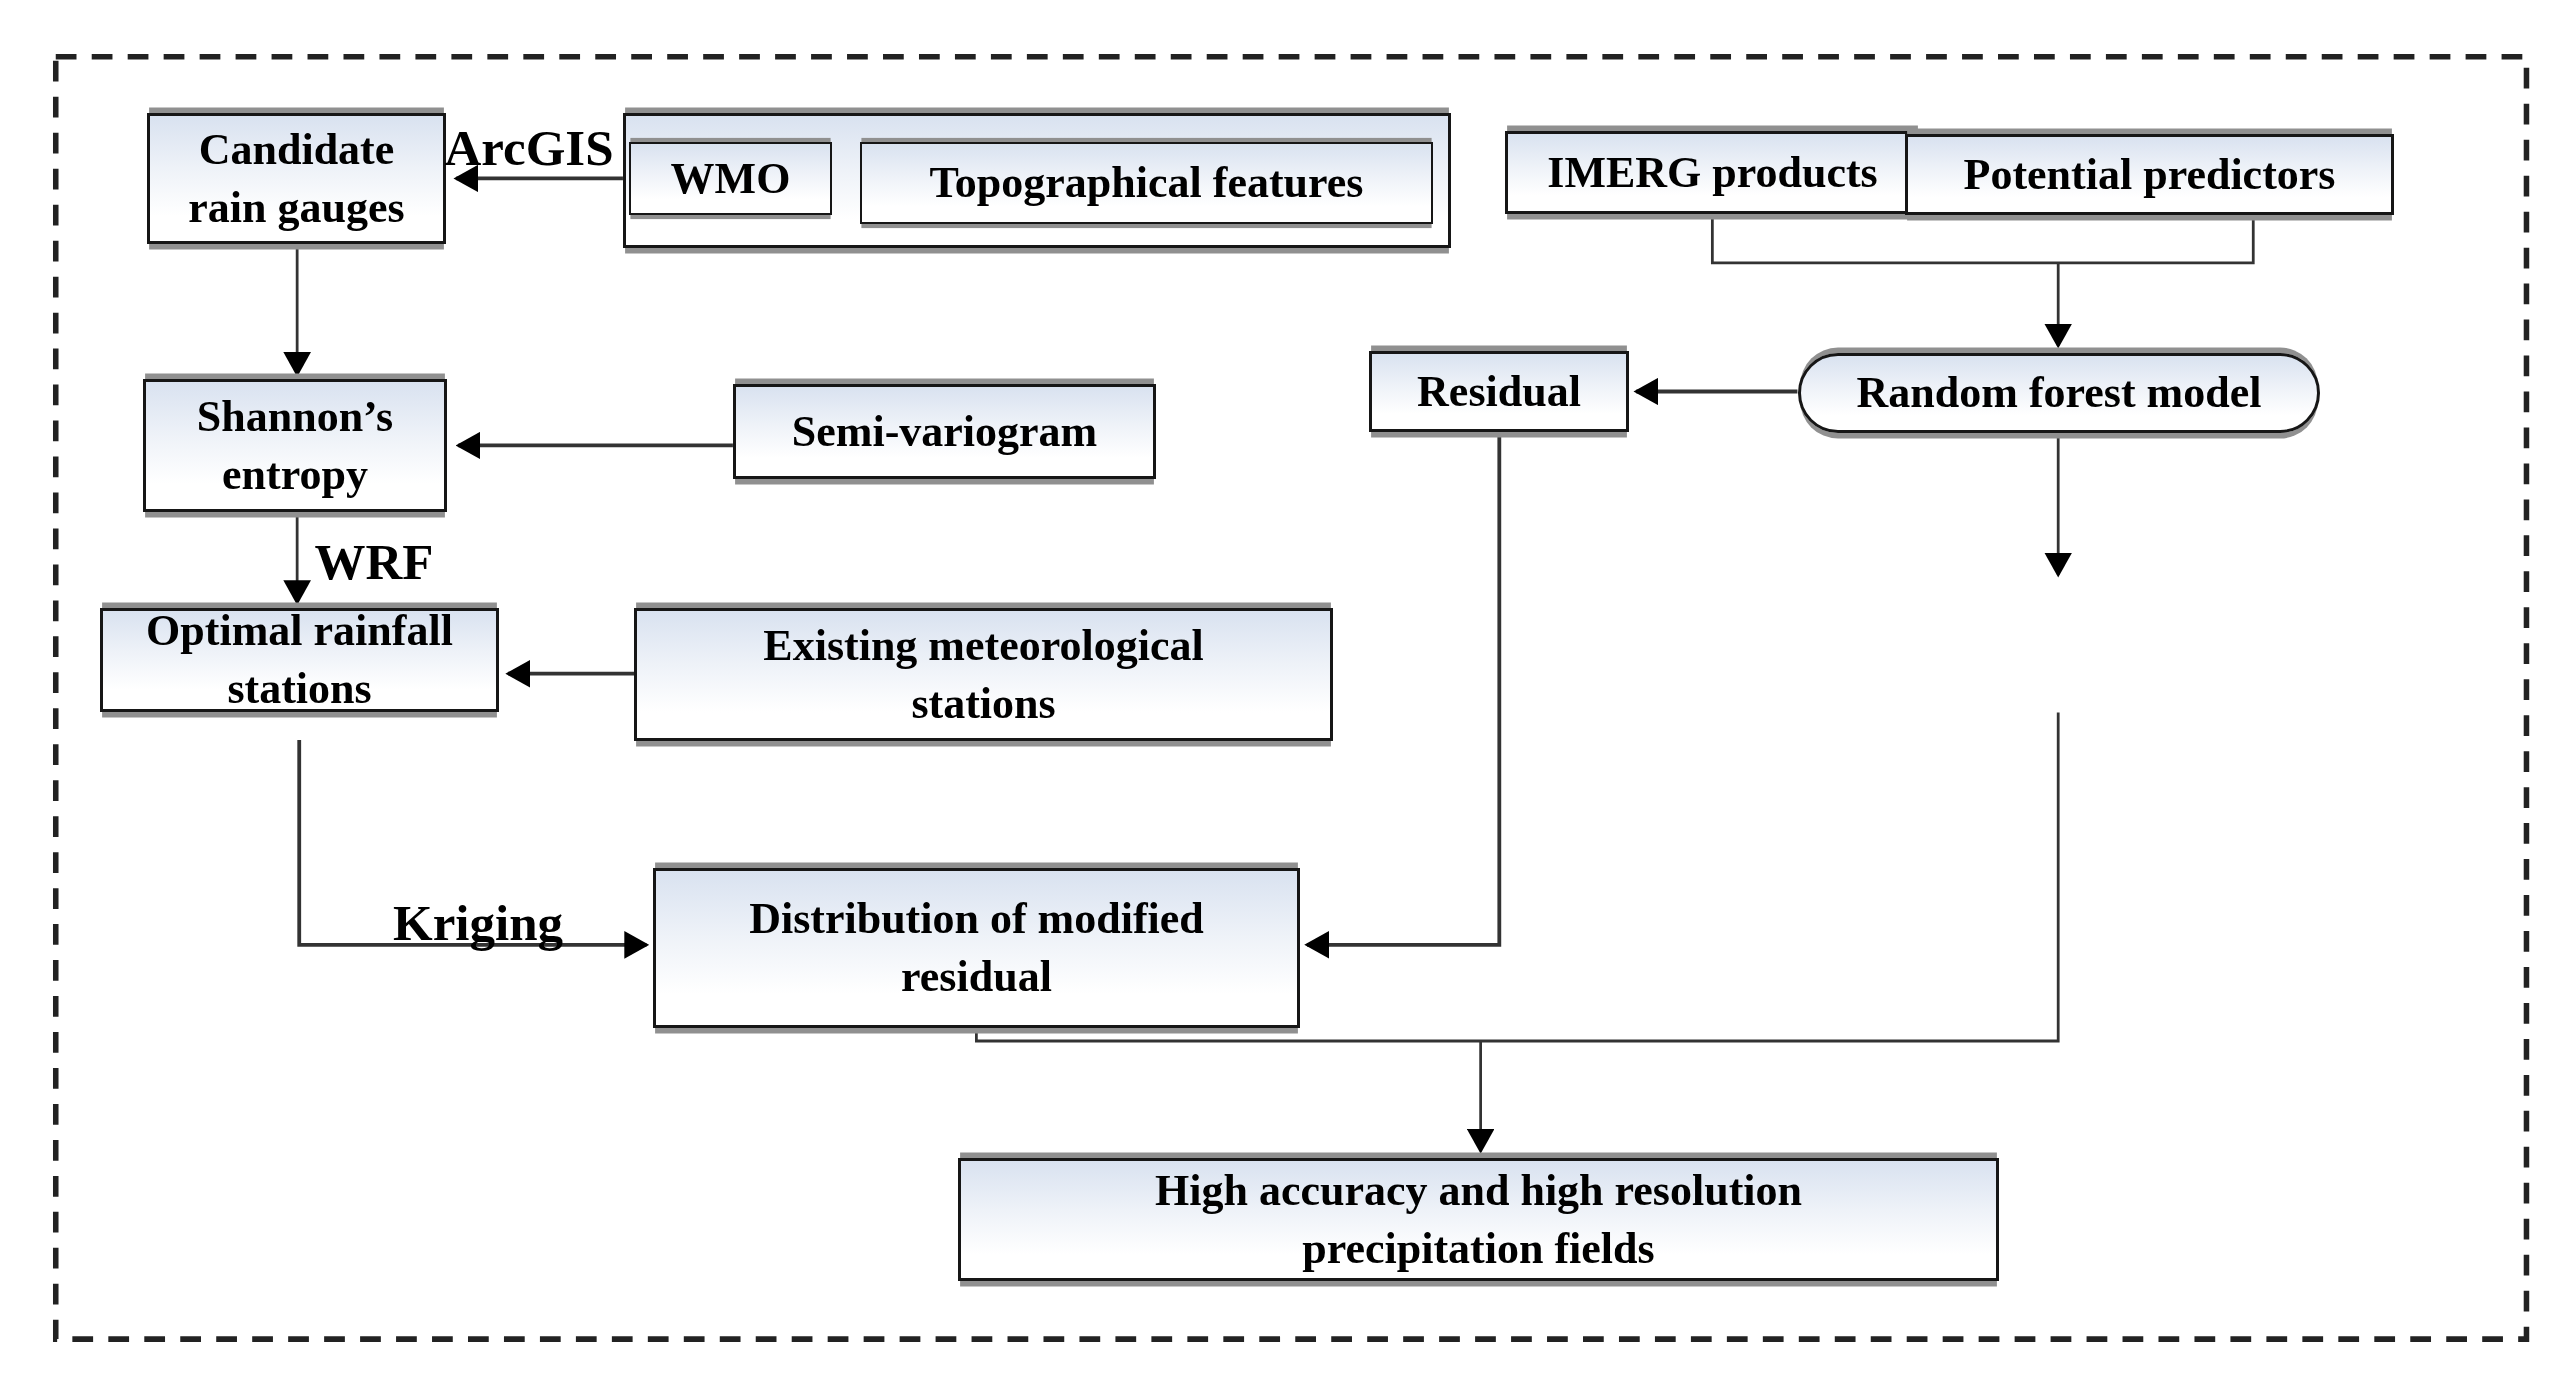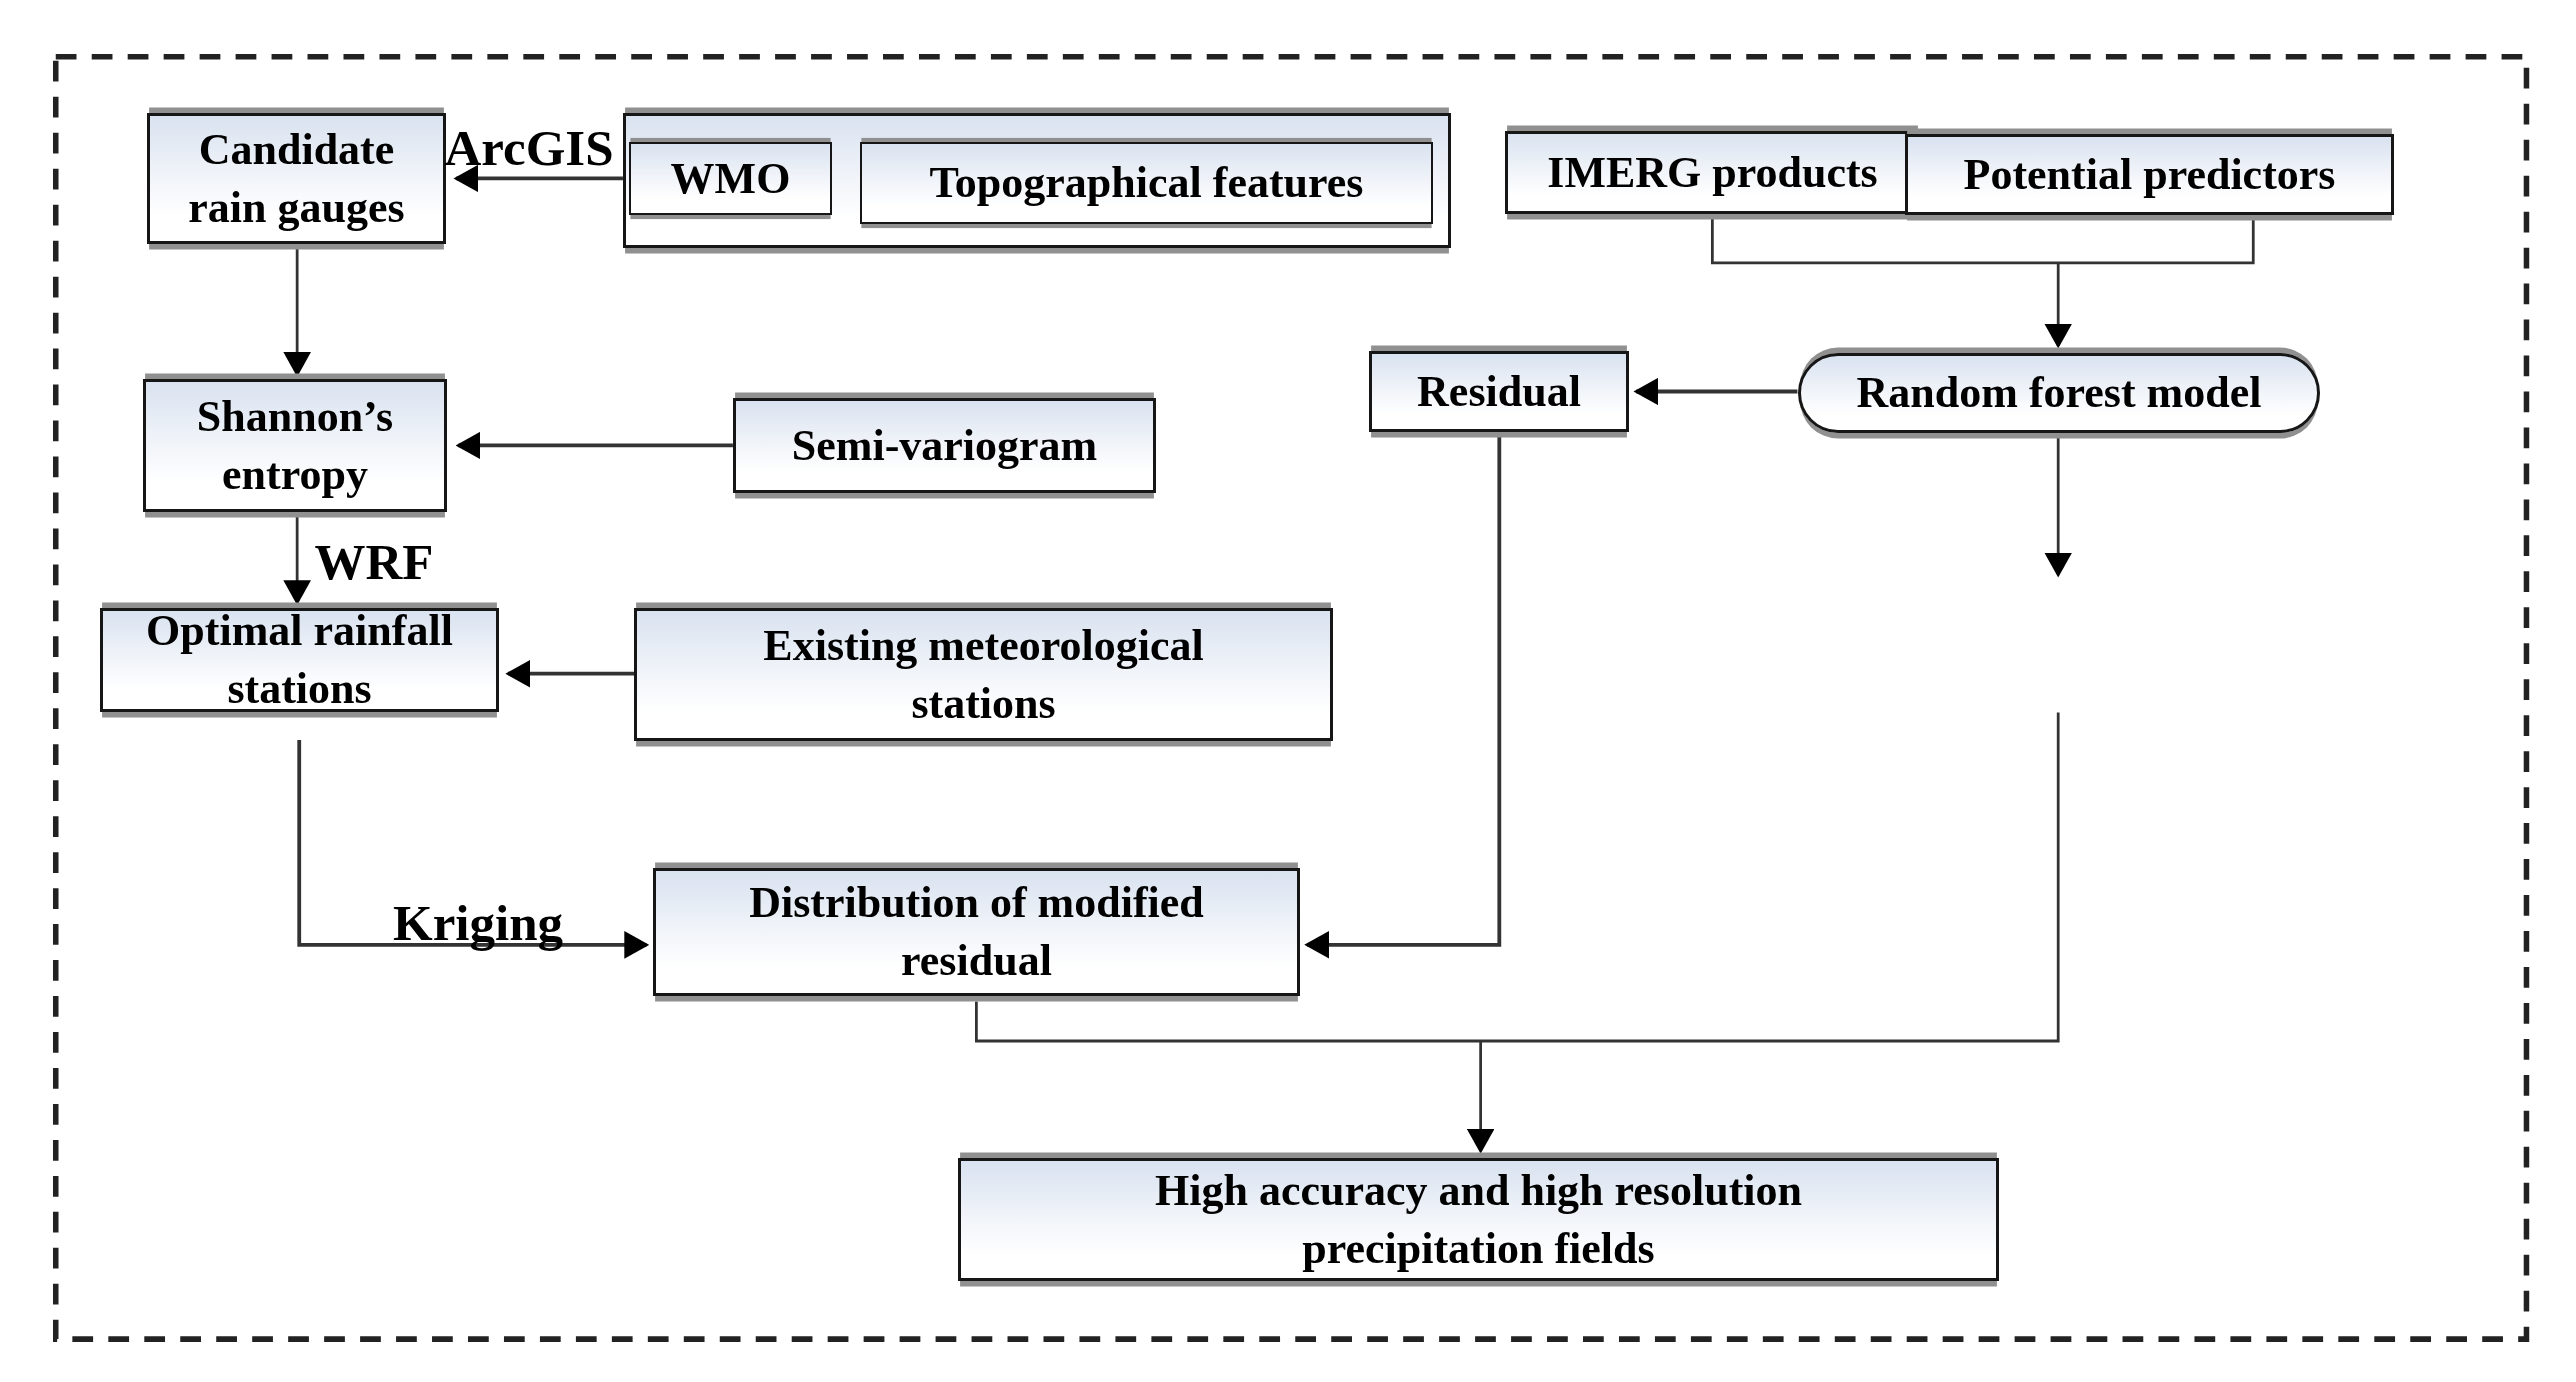--- a/index.html
+++ b/index.html
@@ -70,25 +70,25 @@
   
   #box-candidate     { left: 147px;  top: 113px;  width: 299px;  height: 131px; }
   #box-container     { left: 623px;  top: 113px;  width: 828px; height: 135px; }
   #box-wmo           { left: 3px;   top: 26px;   width: 203px;  height: 73px; }
   #box-topo          { left: 234px;  top: 26px;   width: 573px;  height: 82px; }
   #box-imerg         { left: 1505px; top: 131px;  width: 415px;  height: 83px; }
   #box-potential     { left: 1905px; top: 134px;  width: 489px;  height: 81px; }
   #box-residual      { left: 1369px; top: 351px;  width: 260px;  height: 81px; }
   #box-randomforest  { left: 1798px; top: 353px;  width: 522px;  height: 80px; }
   #box-shannon       { left: 143px;  top: 379px;  width: 304px;  height: 133px; }
-  #box-semivariogram { left: 733px; top: 398px;  width: 423px;  height: 95px; }
+  #box-semivariogram { left: 733px; top: 384px;  width: 423px;  height: 95px; }
   #box-optimal       { left: 100px;  top: 608px;  width: 399px;  height: 104px; }
   #box-existing      { left: 634px;  top: 608px;  width: 699px; height: 133px; }
   #box-precip        { left: 1618px; top: 582px;  width: 881px; height: 131px; }
-  #box-distribution  { left: 653px;  top: 868px; width: 647px;  height: 128px; }
+  #box-distribution  { left: 653px;  top: 868px; width: 647px;  height: 160px; }
   #box-final         { left: 958px; top: 1158px; width: 1041px; height: 123px; }
   #label-arcgis      { left: 432px;  top: 119px;  width: 194px; }
   #label-wrf         { left: 298px;  top: 533px;  width: 152px; }
   #label-kriging     { left: 383px;  top: 894px; width: 190px; }
 </style>
 </head>
 <body>
 
 <div class="page">
 

